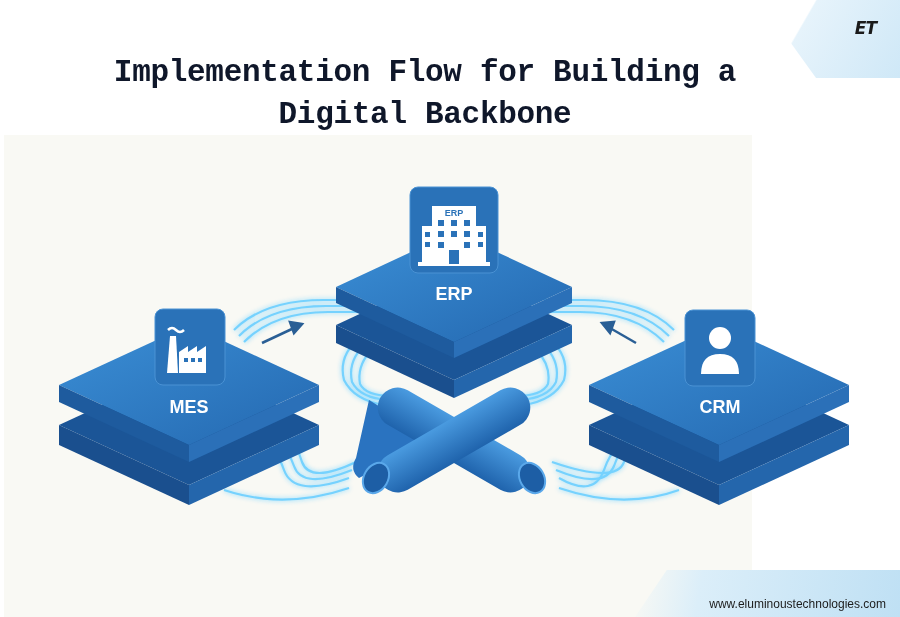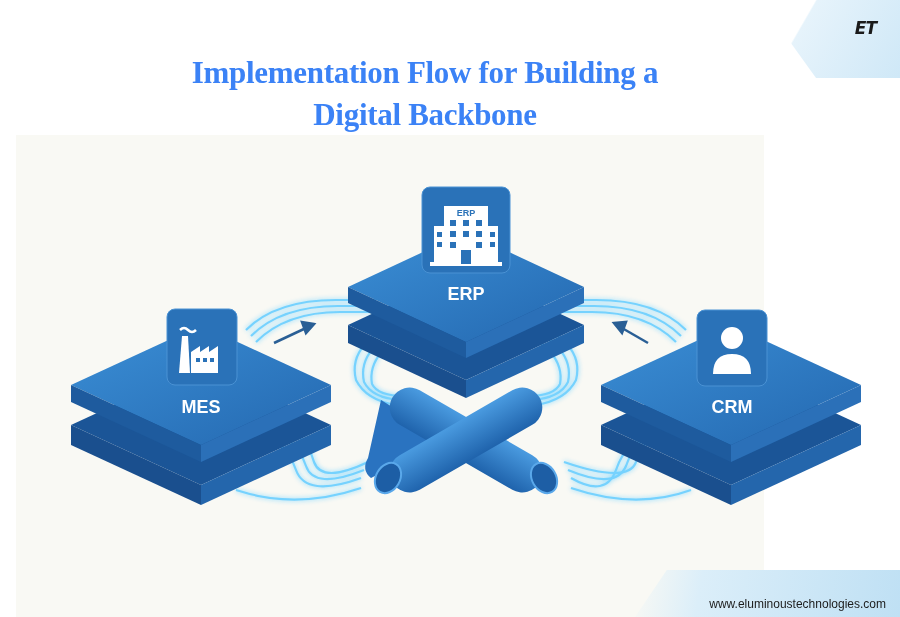--- a/index.html
+++ b/index.html
@@ -1,20 +1,20 @@
 <!DOCTYPE html>
 <html><head>
 <meta charset="utf-8">
 <style>
   html,body{margin:0;padding:0;}
   body{width:900px;height:617px;position:relative;overflow:hidden;background:#ffffff;font-family:"Liberation Sans",sans-serif;}
   .corner-tr{position:absolute;right:0;top:0;width:140px;height:78px;background:linear-gradient(120deg,#ffffff 0%,#ffffff 30%,#e6f3fb 31%,#cfe8f7 100%);clip-path:polygon(0 0,100% 0,100% 100%,40% 100%);}
   .logo{position:absolute;right:24px;top:18px;font-family:"DejaVu Sans",sans-serif;font-style:italic;font-weight:bold;font-size:17px;color:#1a1a1a;letter-spacing:-1px;}
-  .title{position:absolute;left:0;top:52px;width:850px;text-align:center;font-family:Liberation Serif, serif;font-weight:bold;font-size:31px;line-height:42px;color:#3b82f6;letter-spacing:-0.3px;}
-  .illus{position:absolute;left:16px;top:135px;width:748px;height:482px;background:#f9f9f4;}
+  .title{position:absolute;left:0;top:52px;width:850px;text-align:center;font-family:Liberation Mono, monospace;font-weight:bold;font-size:31px;line-height:42px;color:#0f172a;letter-spacing:-0.3px;}
+  .illus{position:absolute;left:4px;top:135px;width:748px;height:482px;background:#f9f9f4;}
   .corner-br{position:absolute;right:0;bottom:0;width:265px;height:47px;background:linear-gradient(100deg,rgba(255,255,255,0) 0%,#dbeef9 25%,#bfe0f4 100%);clip-path:polygon(12% 0,100% 0,100% 100%,0 100%);}
   .url{position:absolute;right:14px;bottom:6px;font-size:12px;color:#1c1c1c;}
   svg text{font-family:"Liberation Sans",sans-serif;font-weight:bold;}
 </style>
 </head>
 <body>
 
 <div class="corner-tr"></div>
 <div class="logo">ET</div>
 

